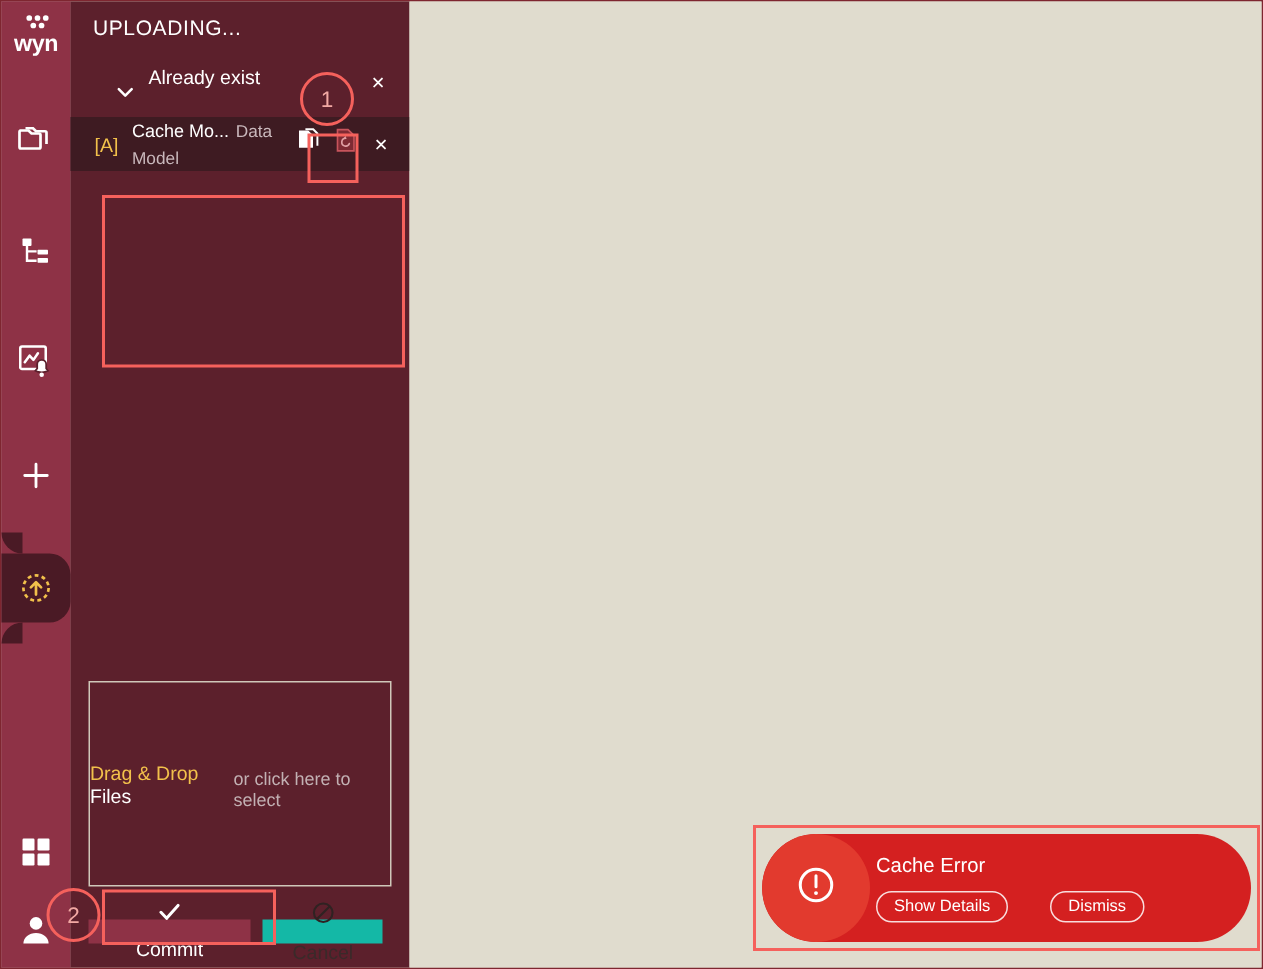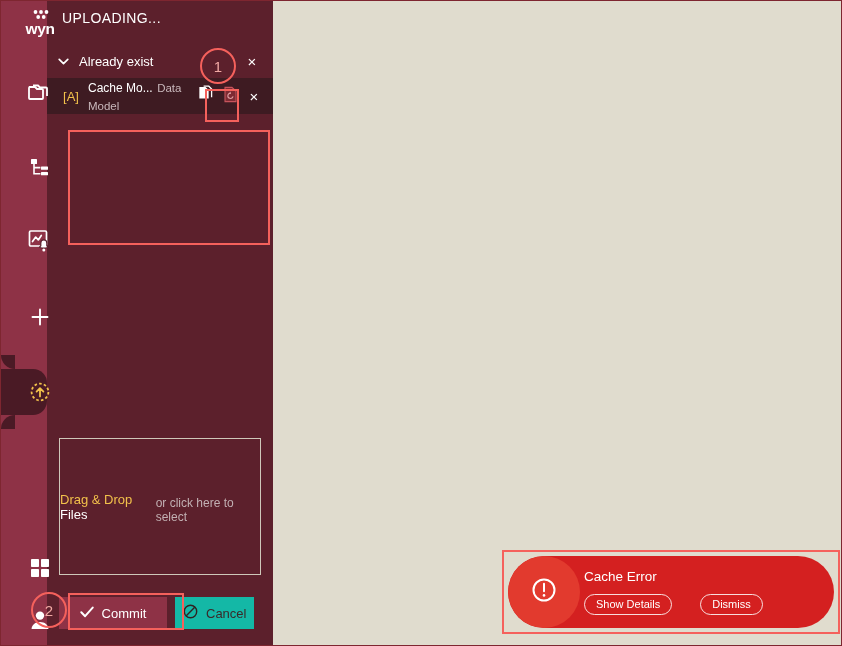--- a/index.html
+++ b/index.html
@@ -29,21 +29,21 @@
   }
   #rail .rail-top {
     position: absolute; top: 0; left: 0; right: 0; height: 365px;
     background: #8E3246;
   }
   #rail .rail-bottom {
     position: absolute; top: 365px; left: 0; right: 0; bottom: 0;
     background: #8E3246;
   }
   .rail-ico {
-    position: absolute; left: 16px; width: 46px; height: 44px;
+    position: absolute; left: 0; width: 46px; height: 44px;
     display: flex; align-items: center; justify-content: center;
     z-index: 3;
   }
   .rail-ico svg { display: block; }
   .rail-active-bg {
     position: absolute; left: 0; top: 368px; width: 46px; height: 46px;
     background: #4A1A25;
     border-radius: 0 14px 14px 0;
     z-index: 2;
   }
@@ -65,22 +65,22 @@
     display: flex; flex-direction: column;
     position: relative;
     color: #fff;
   }
   #panel-title {
     font-size: 14px; letter-spacing: .4px;
     padding: 9px 0 0 15px; color: #fff;
   }
 
   .group-head {
-    display: flex; align-items: center;
-    height: 34px; padding: 0 10px 0 8px;
+    display: flex; 
+    height: 34px; padding: 0 10px 0 28px;
     margin-top: 18px;
     font-size: 13px;
   }
   .group-head .chev {
     width: 16px; display: flex; align-items: center; justify-content: center;
     margin-right: 8px;
   }
   .group-head .gl { flex: 1; }
   .group-head .xb {
     width: 22px; height: 22px; display: flex;
@@ -125,22 +125,22 @@
   .dz-line1 { font-size: 13px; color: #fff; }
   .dz-line1 .hl { color: #F2C14B; }
   .dz-line2 { font-size: 12px; color: #C2B0B3; margin-top: 6px; }
 
   .btn-bar {
     display: flex; gap: 8px;
     margin: 22px 10px 16px 12px;
     position: relative;
   }
   .btn {
-    height: 32px; display: flex; align-items: center; justify-content: center;
-    gap: 8px; font-size: 13px; padding: 0 8px;
+    height: 16px; display: flex; align-items: center; justify-content: center;
+    gap: 8px; font-size: 13px; padding: 0 20px; flex-direction: column;
   }
   .btn-commit { background: #8E3246; color: #fff; flex: 0 0 108px; }
   .btn-cancel { background: #14b8a6; color: #3A2A2A; flex: 0 0 76px; }
 
   
   #canvas { flex: 1; background: #E0DCCE; position: relative; }
 
   
   #toast-wrap {
     position: absolute; left: 502px; top: 550px;

